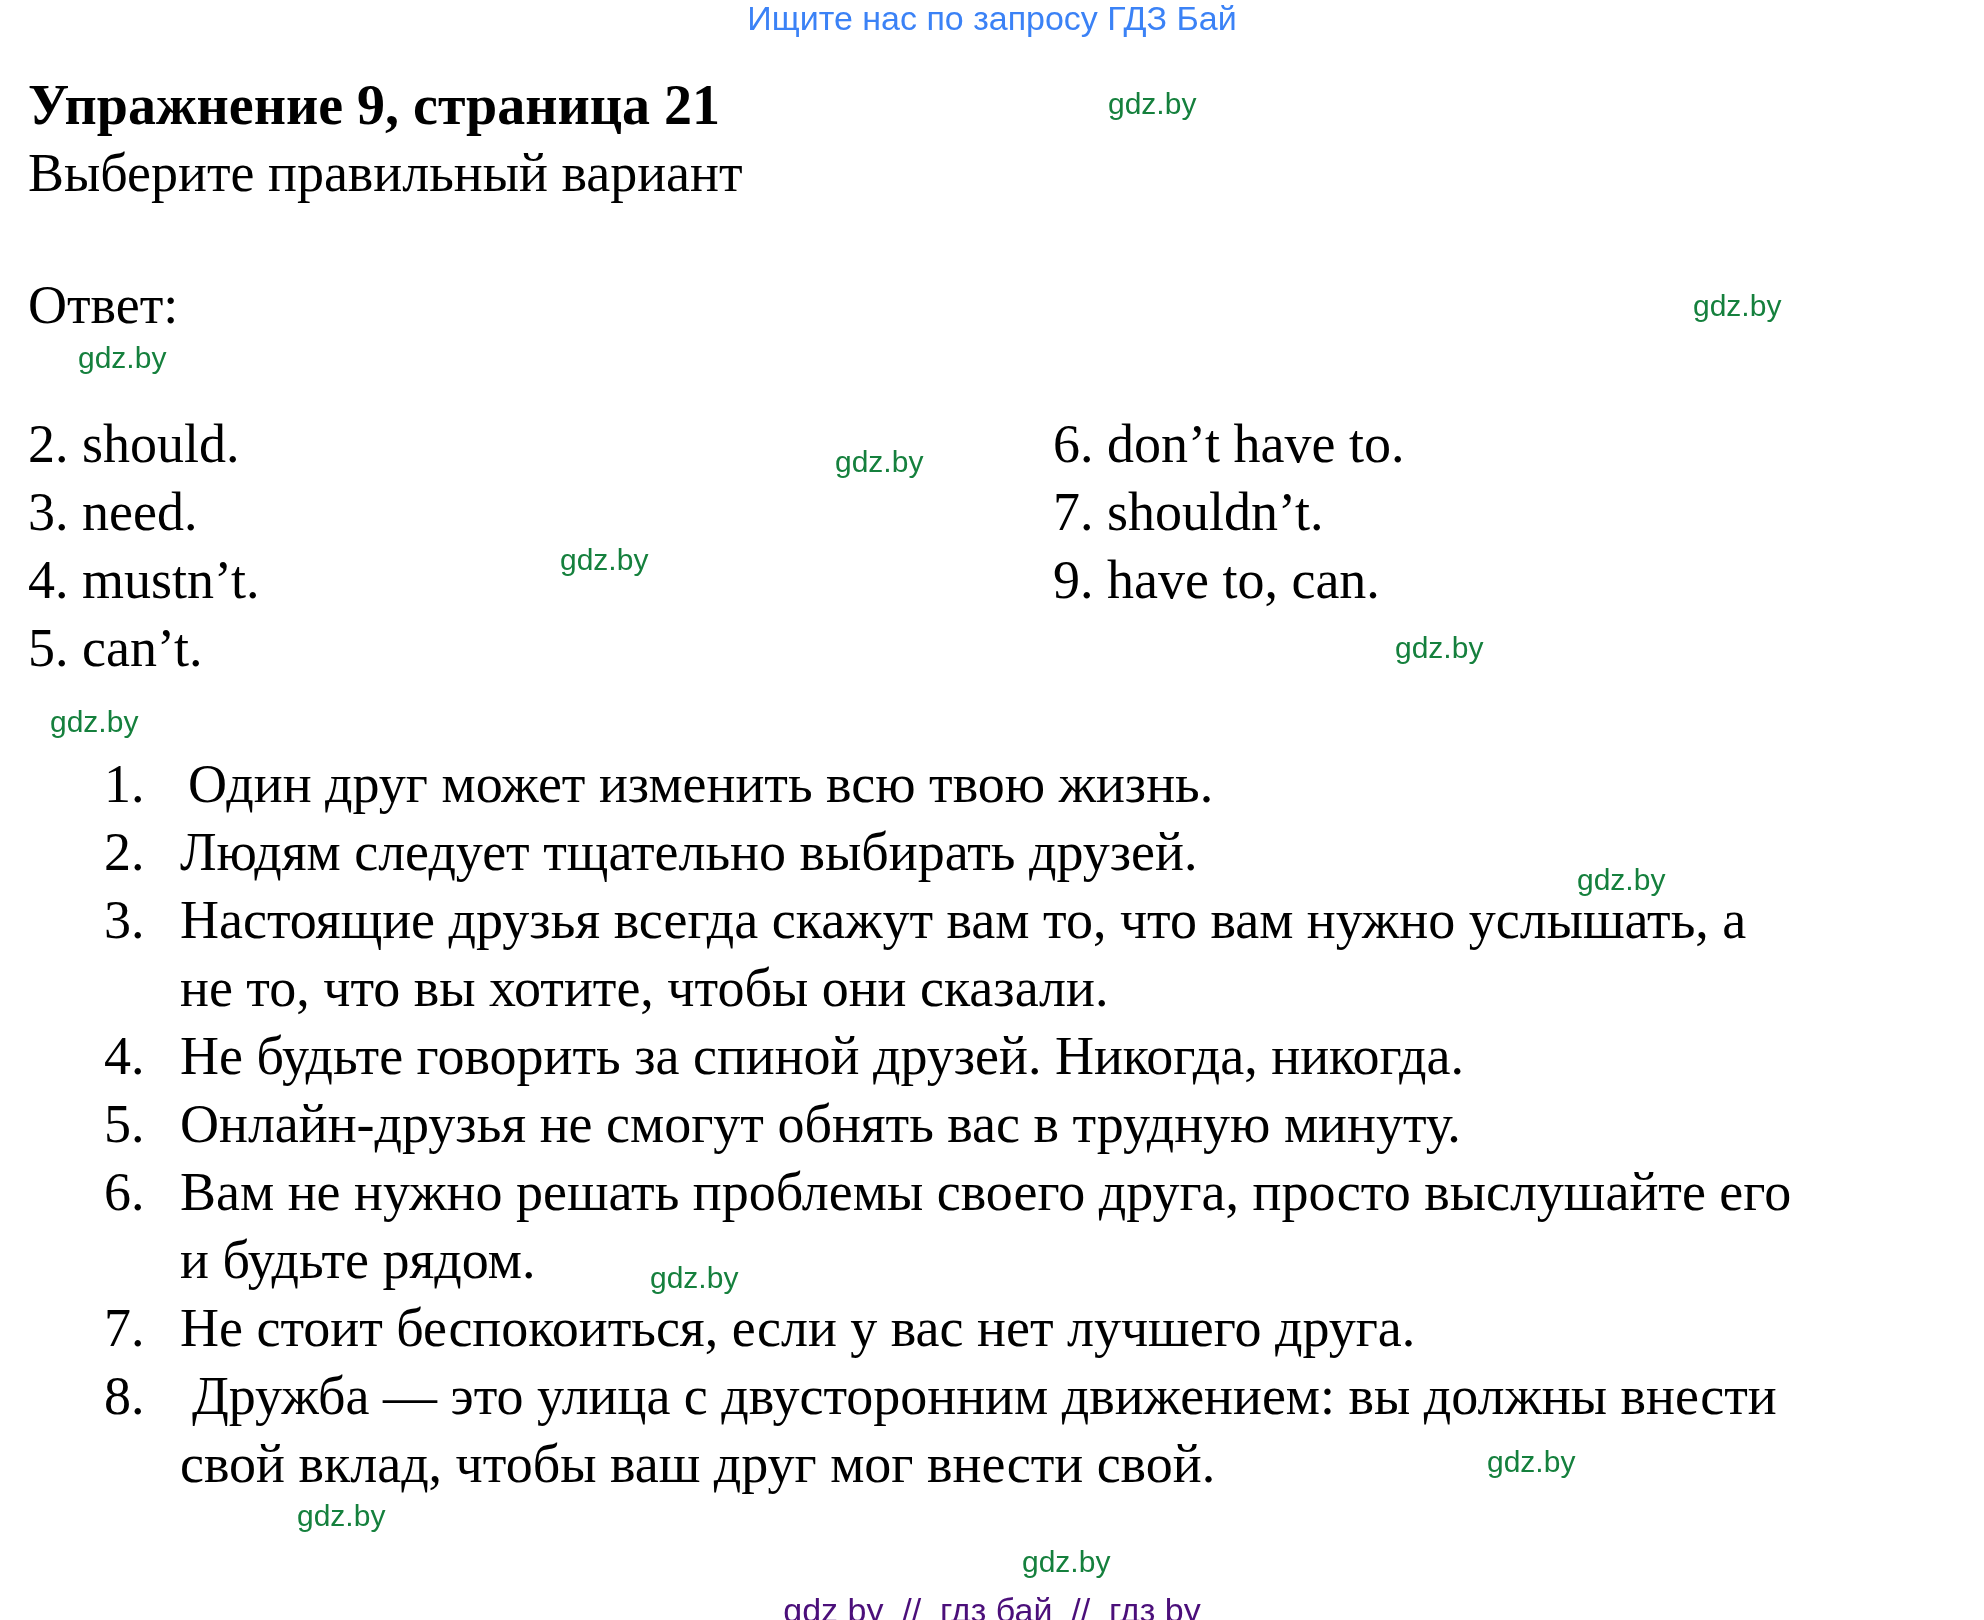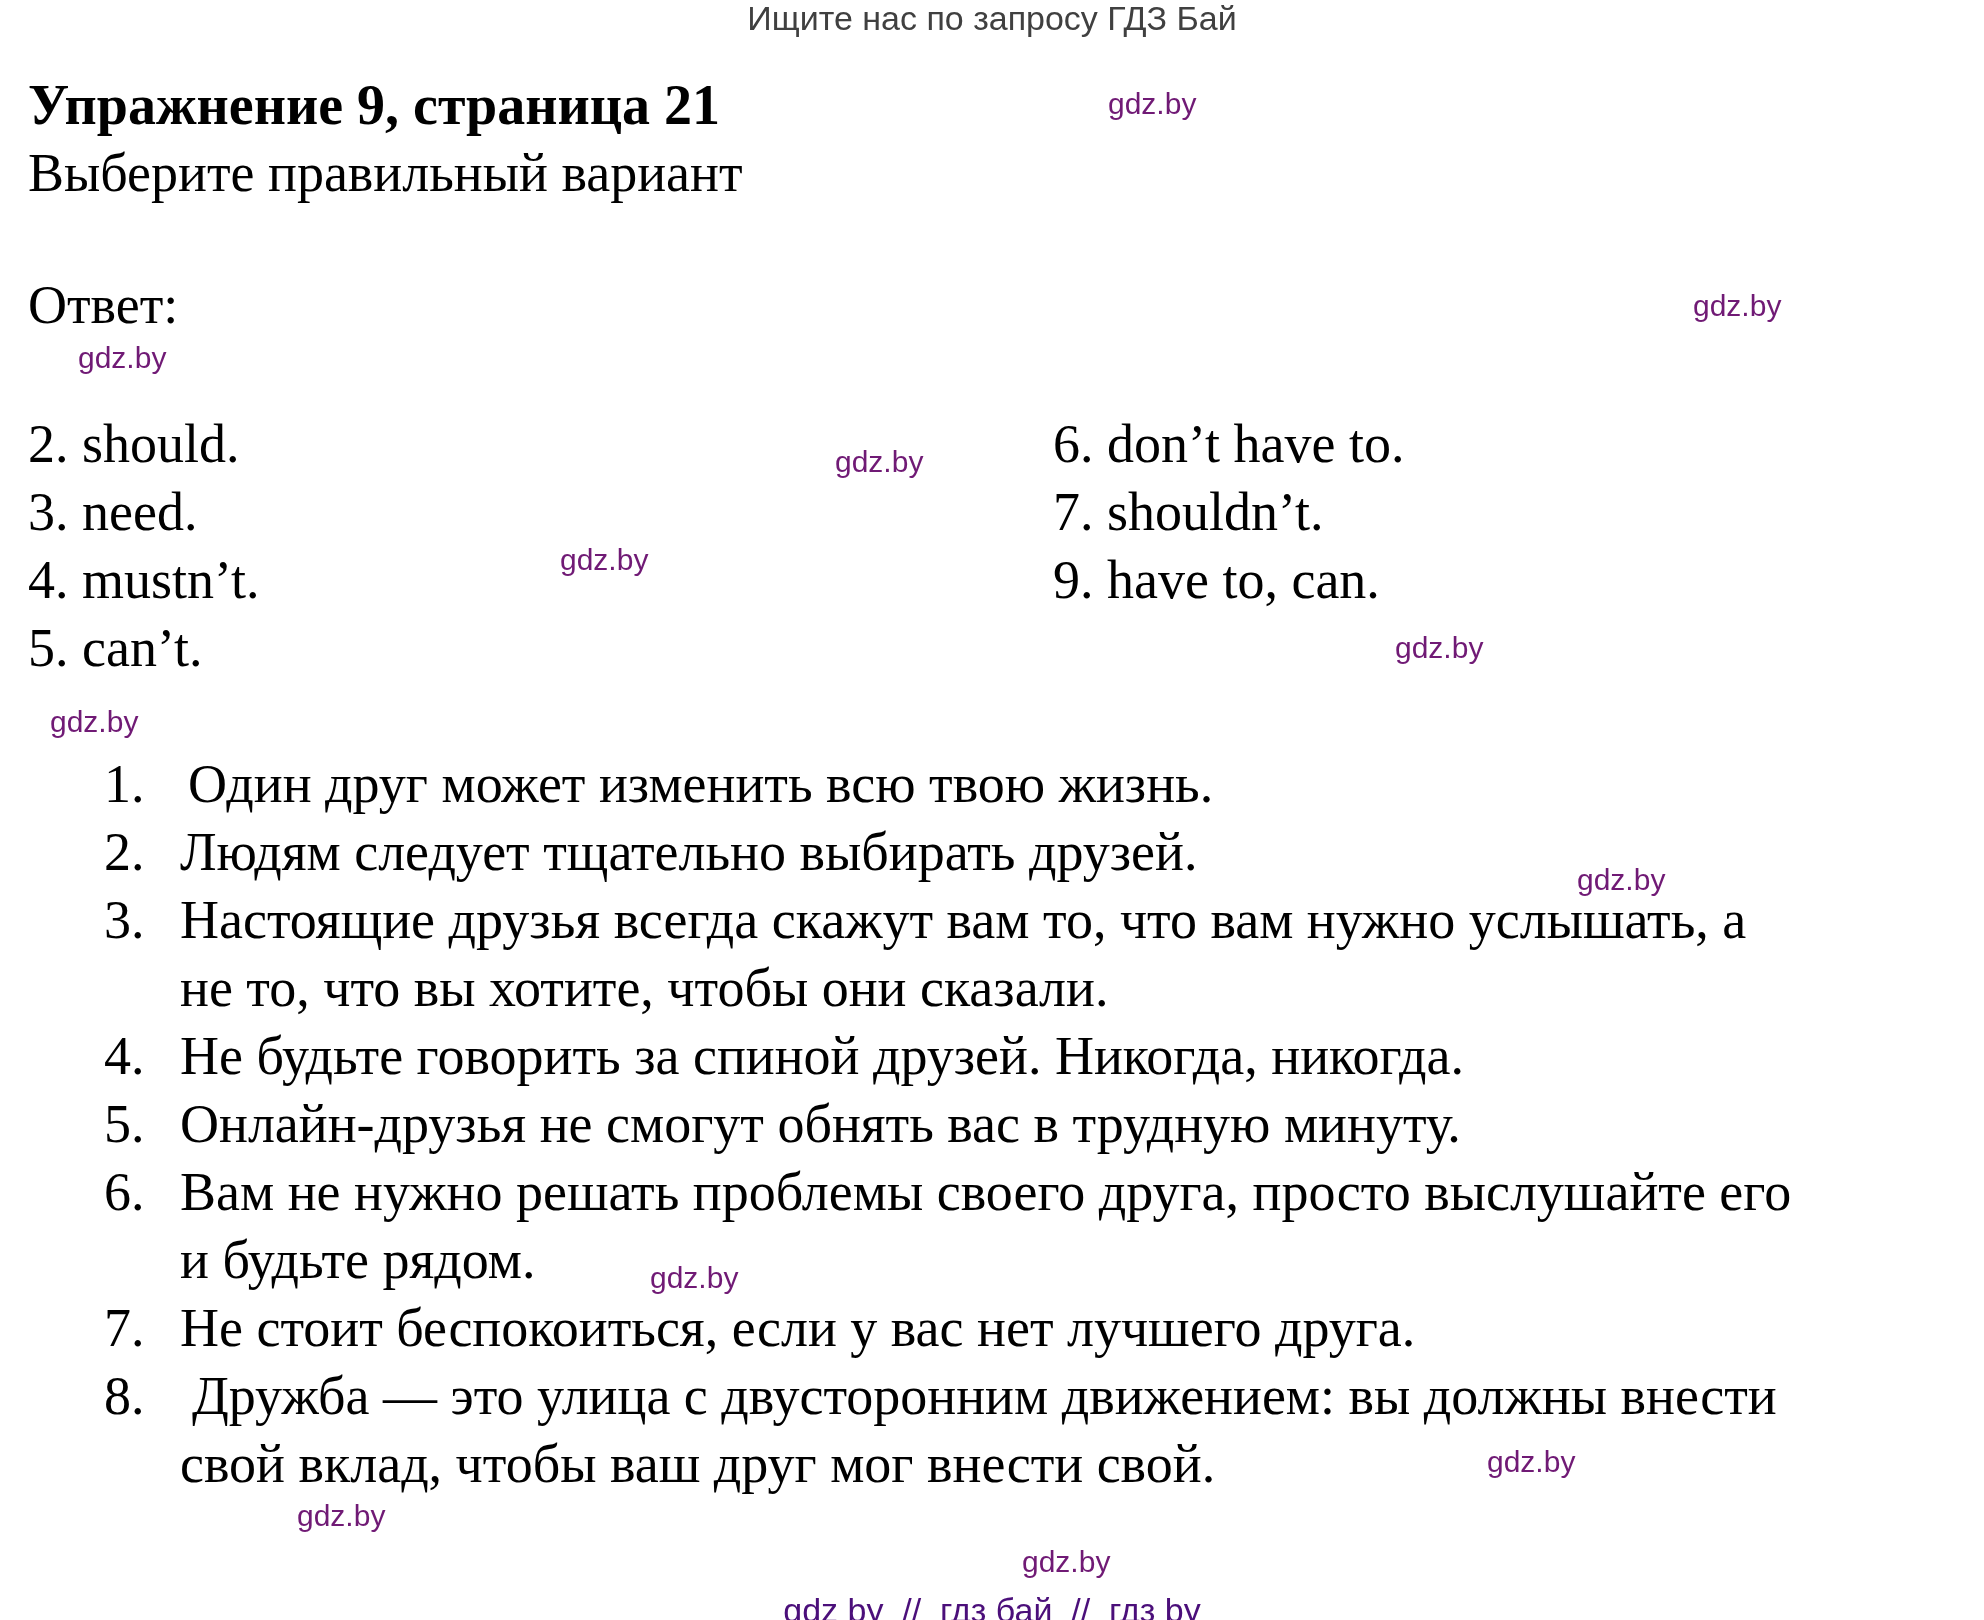--- a/index.html
+++ b/index.html
@@ -1,23 +1,23 @@
 <!DOCTYPE html>
 <html><head>
   <meta charset="utf-8">
   <style>
     html, body { margin: 0; padding: 0; background: #ffffff; }
     body { width: 1984px; height: 1620px; position: relative; overflow: hidden; font-family: "Liberation Serif", serif; color: #000; }
     .abs { position: absolute; white-space: nowrap; }
-    .banner { top: 0px; left: 0; width: 1984px; text-align: center; font-family: "Liberation Sans", sans-serif; font-size: 34px; line-height: 36px; color: #404040; }
+    .banner { top: 0px; left: 0; width: 1984px; text-align: center; font-family: "Liberation Sans", sans-serif; font-size: 34px; line-height: 36px; color: #3b82f6; }
     .title { left: 28px; top: 72px; font-size: 56px; font-weight: bold; line-height: 66px; }
     .subtitle { left: 28px; top: 140px; font-size: 54px; line-height: 66px; }
     .answer-label { left: 28px; top: 272px; font-size: 54px; line-height: 66px; }
     .ans { font-size: 54px; line-height: 68px; }
-    .wm { font-family: "Liberation Sans", sans-serif; font-size: 30px; line-height: 32px; color: #701a75; }
+    .wm { font-family: "Liberation Sans", sans-serif; font-size: 30px; line-height: 32px; color: #15803d; }
     .tr-num { left: 104px; font-size: 54px; line-height: 68px; }
     .tr-text { left: 180px; font-size: 54px; line-height: 68px; }
     .footer { top: 1592px; left: 0; width: 1984px; text-align: center; font-family: "Liberation Sans", sans-serif; font-size: 34px; line-height: 36px; color: #4B0F7A; }
   </style>
 </head>
 <body>
 
 <div class="abs banner">Ищите нас по запросу ГДЗ Бай</div>
 
 <div class="abs title">Упражнение 9, страница 21</div>

